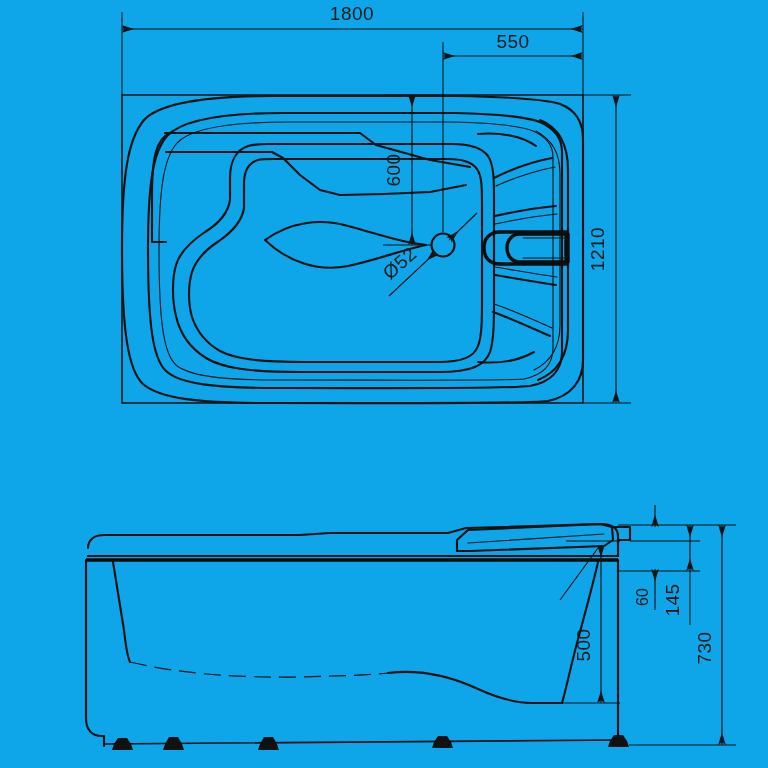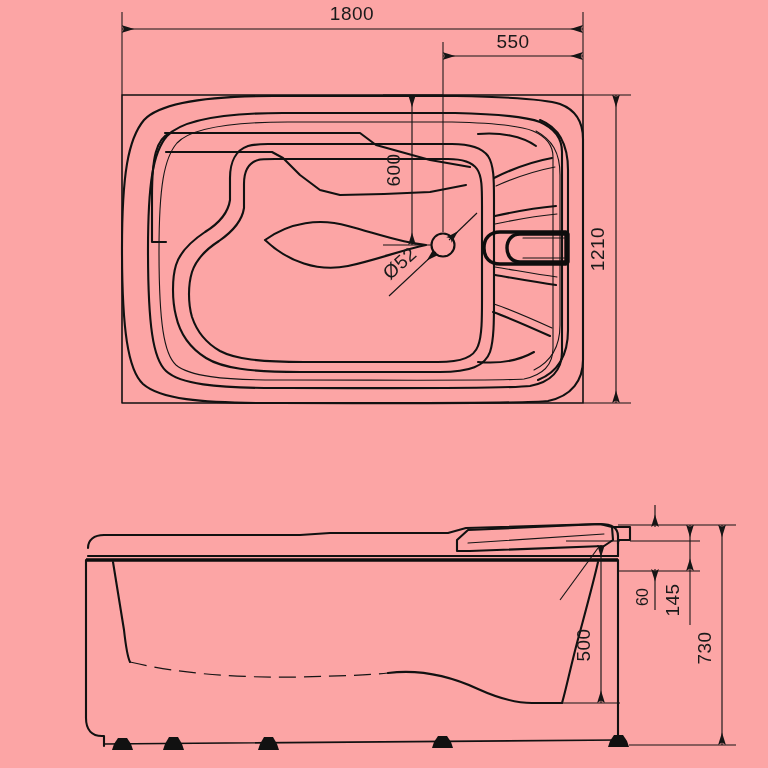--- a/index.html
+++ b/index.html
@@ -10,21 +10,21 @@
   body {
     width: 768px;
     height: 768px;
     font-family: "Liberation Sans", sans-serif;
     overflow: hidden;
   }
   #drawing-root {
     position: relative;
     width: 768px;
     height: 768px;
-    background: #fca5a5;
+    background: #0ea5e9;
   }
   svg#tech-drawing {
     display: block;
     width: 768px;
     height: 768px;
   }
   .dim-text {
     font-family: "Liberation Sans", sans-serif;
     font-size: 19px;
     fill: #1a1a1a;

